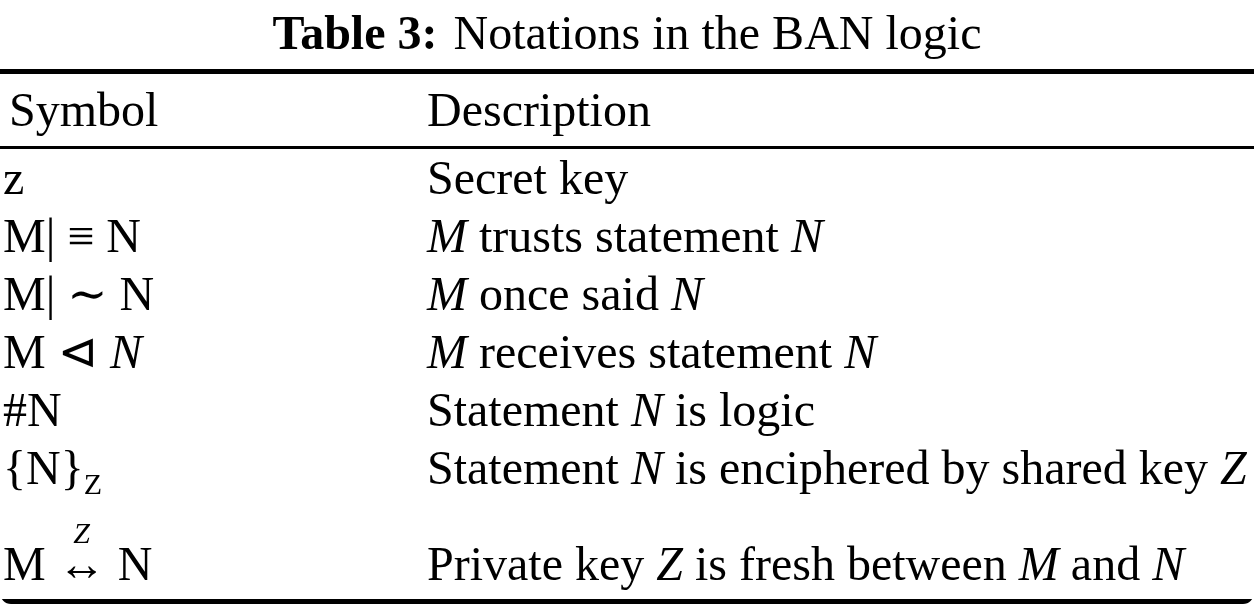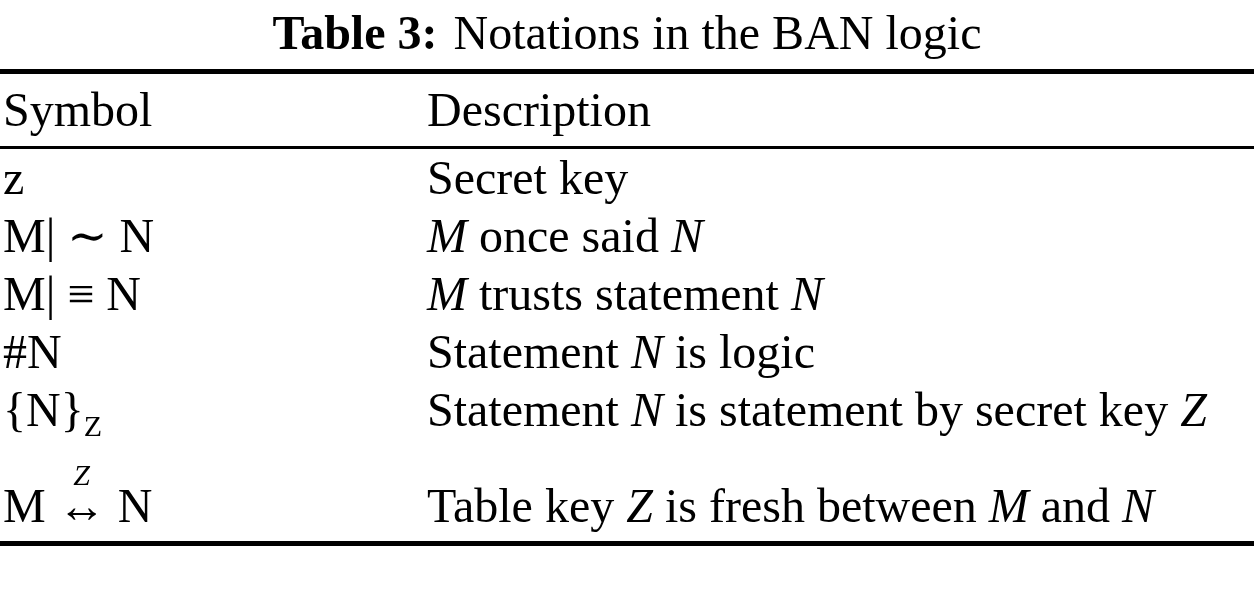--- a/index.html
+++ b/index.html
@@ -34,21 +34,21 @@
   col.c-sym { width: 427px; }
   thead th {
     font-weight: normal;
     text-align: left;
     height: 72px;
     line-height: 72px;
     padding: 0;
     border-bottom: 3px solid #000;
     font-size: 48px;
   }
-  thead th.h-sym { padding-left: 3px; }
+  thead th.h-sym { padding-left: 9px; }
   tbody td {
     padding: 0;
     height: 58px;
     line-height: 58px;
     vertical-align: baseline;
     white-space: nowrap;
   }
   tbody td.sym { padding-left: 3px; }
   tbody tr.tall td {
     height: 96px;
@@ -95,35 +95,39 @@
         <th class="h-sym">Symbol</th>
         <th class="h-desc">Description</th>
       </tr>
     </thead>
     <tbody>
       <tr>
         <td class="sym"><span>z</span></td>
         <td class="desc"><span>Secret key</span></td>
       </tr>
       <tr>
+        <td class="sym"><span>M| ≡ N</span></td>
+        <td class="desc"><span class="it">M</span><span> trusts statement </span><span class="it">N</span></td>
+      </tr>
+      <tr>
         <td class="sym"><span>M| ∼ N</span></td>
         <td class="desc"><span class="it">M</span><span> once said </span><span class="it">N</span></td>
       </tr>
       <tr>
-        <td class="sym"><span>M| ≡ N</span></td>
-        <td class="desc"><span class="it">M</span><span> trusts statement </span><span class="it">N</span></td>
+        <td class="sym"><span>M ⊲ </span><span class="it">N</span></td>
+        <td class="desc"><span class="it">M</span><span> receives statement </span><span class="it">N</span></td>
       </tr>
       <tr>
         <td class="sym"><span>#N</span></td>
         <td class="desc"><span>Statement </span><span class="it">N</span><span> is logic</span></td>
       </tr>
       <tr>
         <td class="sym"><span>{N}</span><sub class="sb">Z</sub></td>
-        <td class="desc"><span>Statement </span><span class="it">N</span><span> is statement by secret key </span><span class="it">Z</span></td>
+        <td class="desc"><span>Statement </span><span class="it">N</span><span> is enciphered by shared key </span><span class="it">Z</span></td>
       </tr>
       <tr class="tall">
         <td class="sym"><span>M </span><span class="ovr"><span class="ovr-top">Z</span><span>↔</span></span><span> N</span></td>
-        <td class="desc"><span>Table key </span><span class="it">Z</span><span> is fresh between </span><span class="it">M</span><span> and </span><span class="it">N</span></td>
+        <td class="desc"><span>Private key </span><span class="it">Z</span><span> is fresh between </span><span class="it">M</span><span> and </span><span class="it">N</span></td>
       </tr>
     </tbody>
   </table>
 
 </div>
 
 </body></html>

